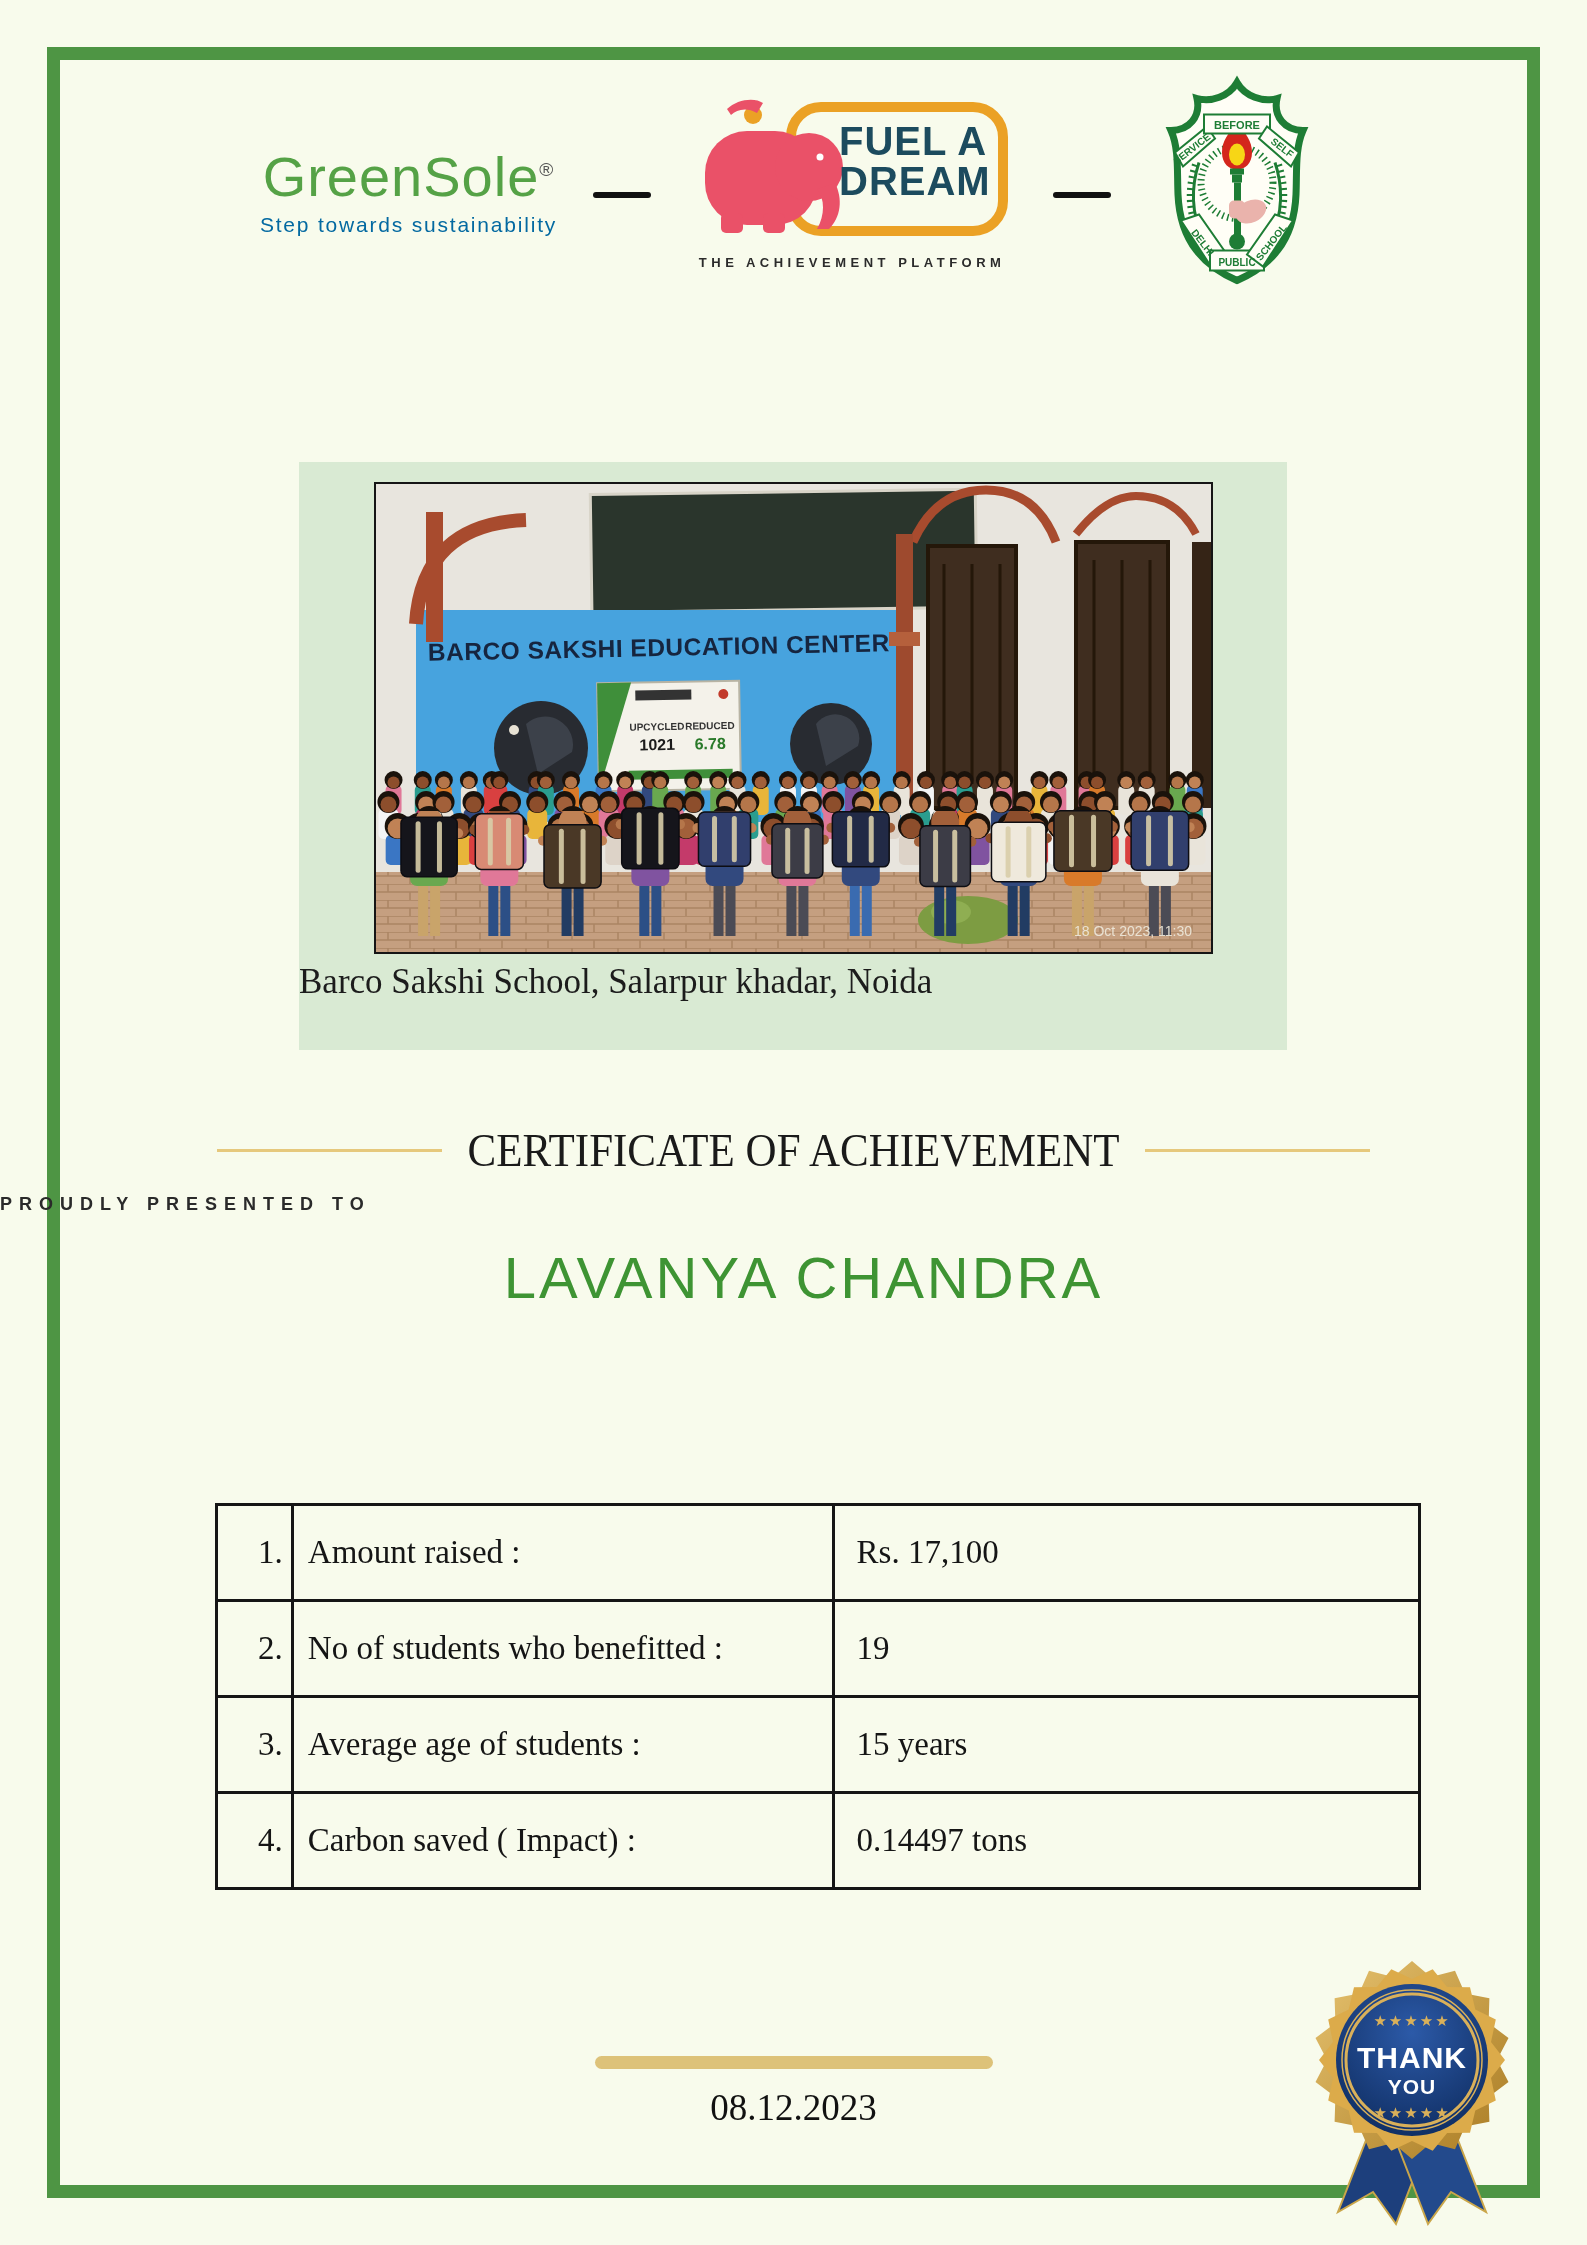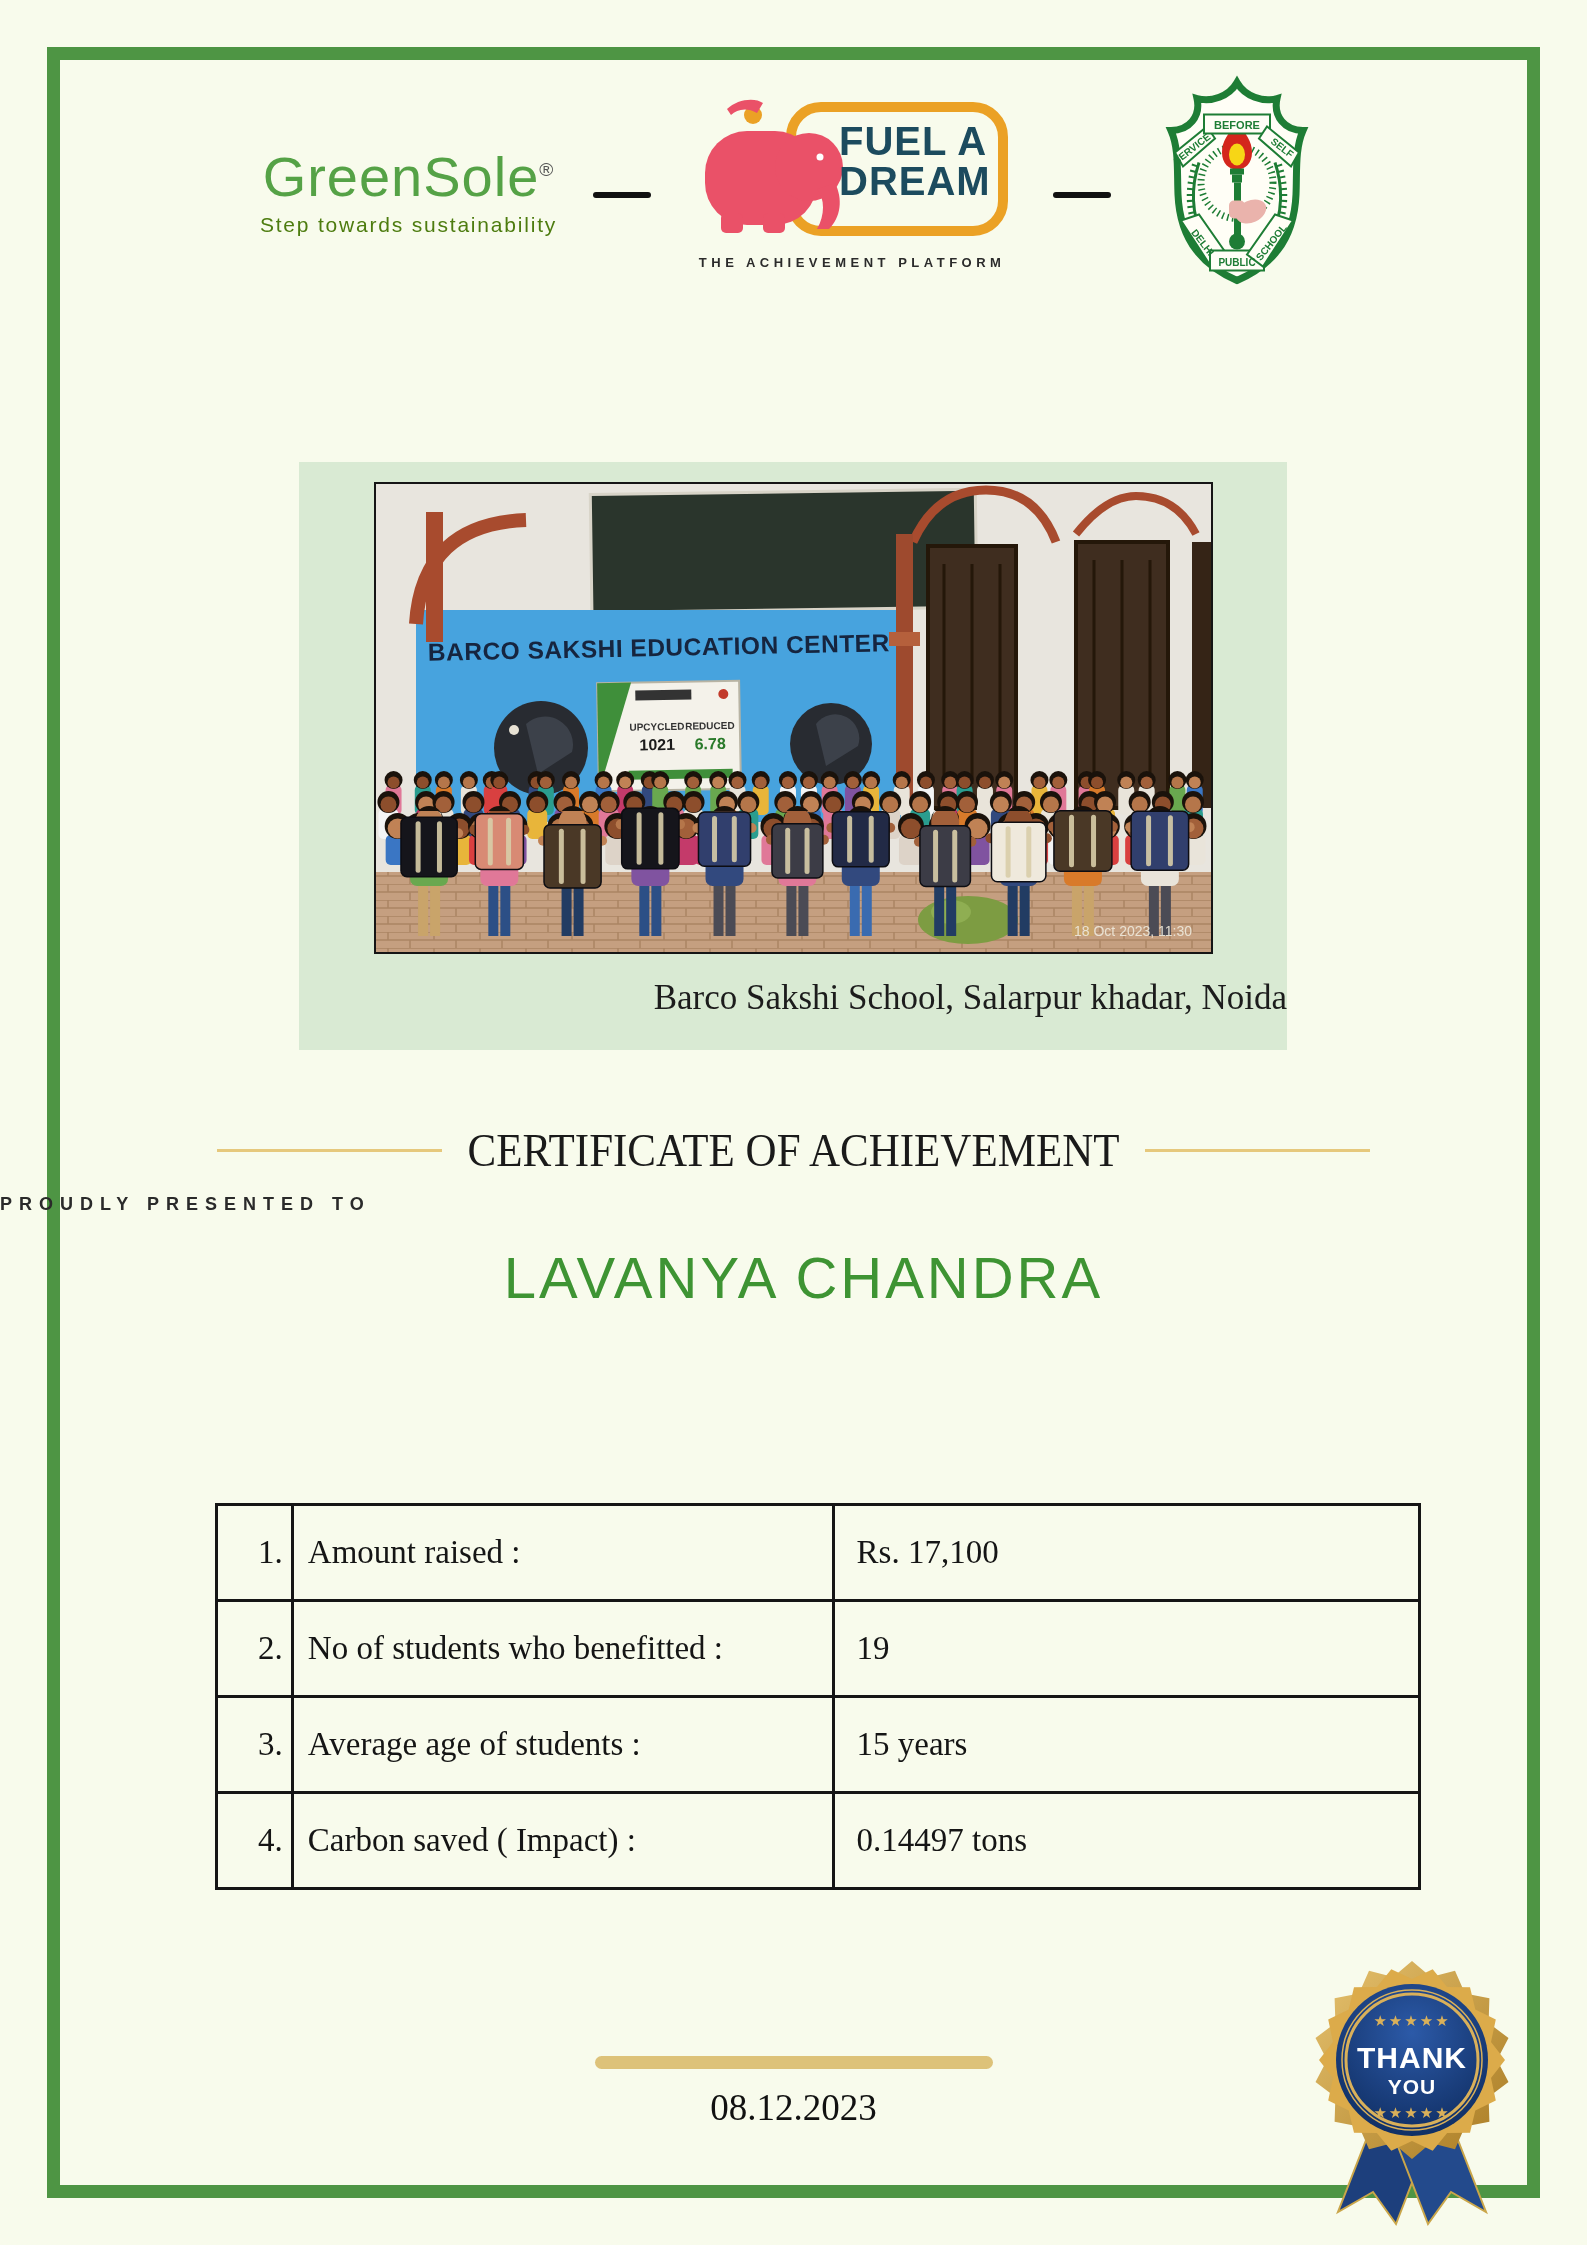--- a/index.html
+++ b/index.html
@@ -7,33 +7,33 @@
     position:relative;width:1587px;height:2245px;overflow:hidden;
     background:#f8fbec;font-family:"Liberation Sans",sans-serif;color:#151515;
   }
   .frame{position:absolute;inset:47px;border:13px solid #4e9544;}
   
   .logos{position:absolute;top:68px;left:0;right:0;height:225px;
     display:flex;align-items:center;justify-content:center;gap:36px;}
   .greensole{text-align:center;position:relative;top:10px;}
   .gs-word{font-size:56px;color:#55a246;letter-spacing:1px;}
   .gs-word sup{font-size:19px;color:#555;}
-  .gs-tag{font-size:21px;color:#4d7c0f;letter-spacing:1.8px;margin-top:4px;}
+  .gs-tag{font-size:21px;color:#0369a1;letter-spacing:1.8px;margin-top:4px;}
   .dash{width:58px;height:6px;background:#111;border-radius:3px;position:relative;top:14px;}
   .fad{position:relative;top:0;text-align:center;}
   .fad-tag{font-size:13px;color:#2b2b2b;letter-spacing:4.5px;margin-top:2px;font-weight:bold;}
   
   .intro{position:absolute;top:336px;left:0;right:0;text-align:center;
     font-size:31px;font-weight:bold;color:#398a2d;line-height:1.62;}
   
   .photo-card{position:absolute;top:462px;left:299px;width:988px;height:588px;background:#d9ead3;}
   .photo-frame{position:absolute;left:75px;top:20px;width:835px;height:468px;
     border:2px solid #151515;background:#e8e5de;}
-  .caption{position:absolute;top:500px;left:0;right:0;text-align:right;
-    font-family:"Liberation Serif",serif;font-size:35px;color:#1c1c1c;margin-top:16px;}
+  .caption{position:absolute;top:500px;left:0;right:0;text-align:left;
+    font-family:"Liberation Serif",serif;font-size:35px;color:#1c1c1c;}
   
   .title-row{position:absolute;top:1126px;left:0;right:0;display:flex;align-items:center;justify-content:center;gap:26px;}
   .gold-line{width:225px;height:3px;background:#e6c87c;}
   .cert-title{font-family:"Liberation Serif",serif;font-size:43px;letter-spacing:0px;color:#1a1a1a;transform:scaleY(1.08);}
   .presented{position:absolute;top:1194px;left:0;right:0;
     font-size:18px;letter-spacing:7px;color:#2a2a2a;font-weight:bold;}
   .recipient{position:absolute;top:1244px;left:0;right:0;text-align:center;
     font-size:58px;color:#3e9433;letter-spacing:3px;padding-left:20px;}
   .message{position:absolute;top:1348px;left:54px;right:54px;text-align:center;
     font-family:"Liberation Serif",serif;font-size:37px;line-height:1.55;color:#0f0f0f;}

